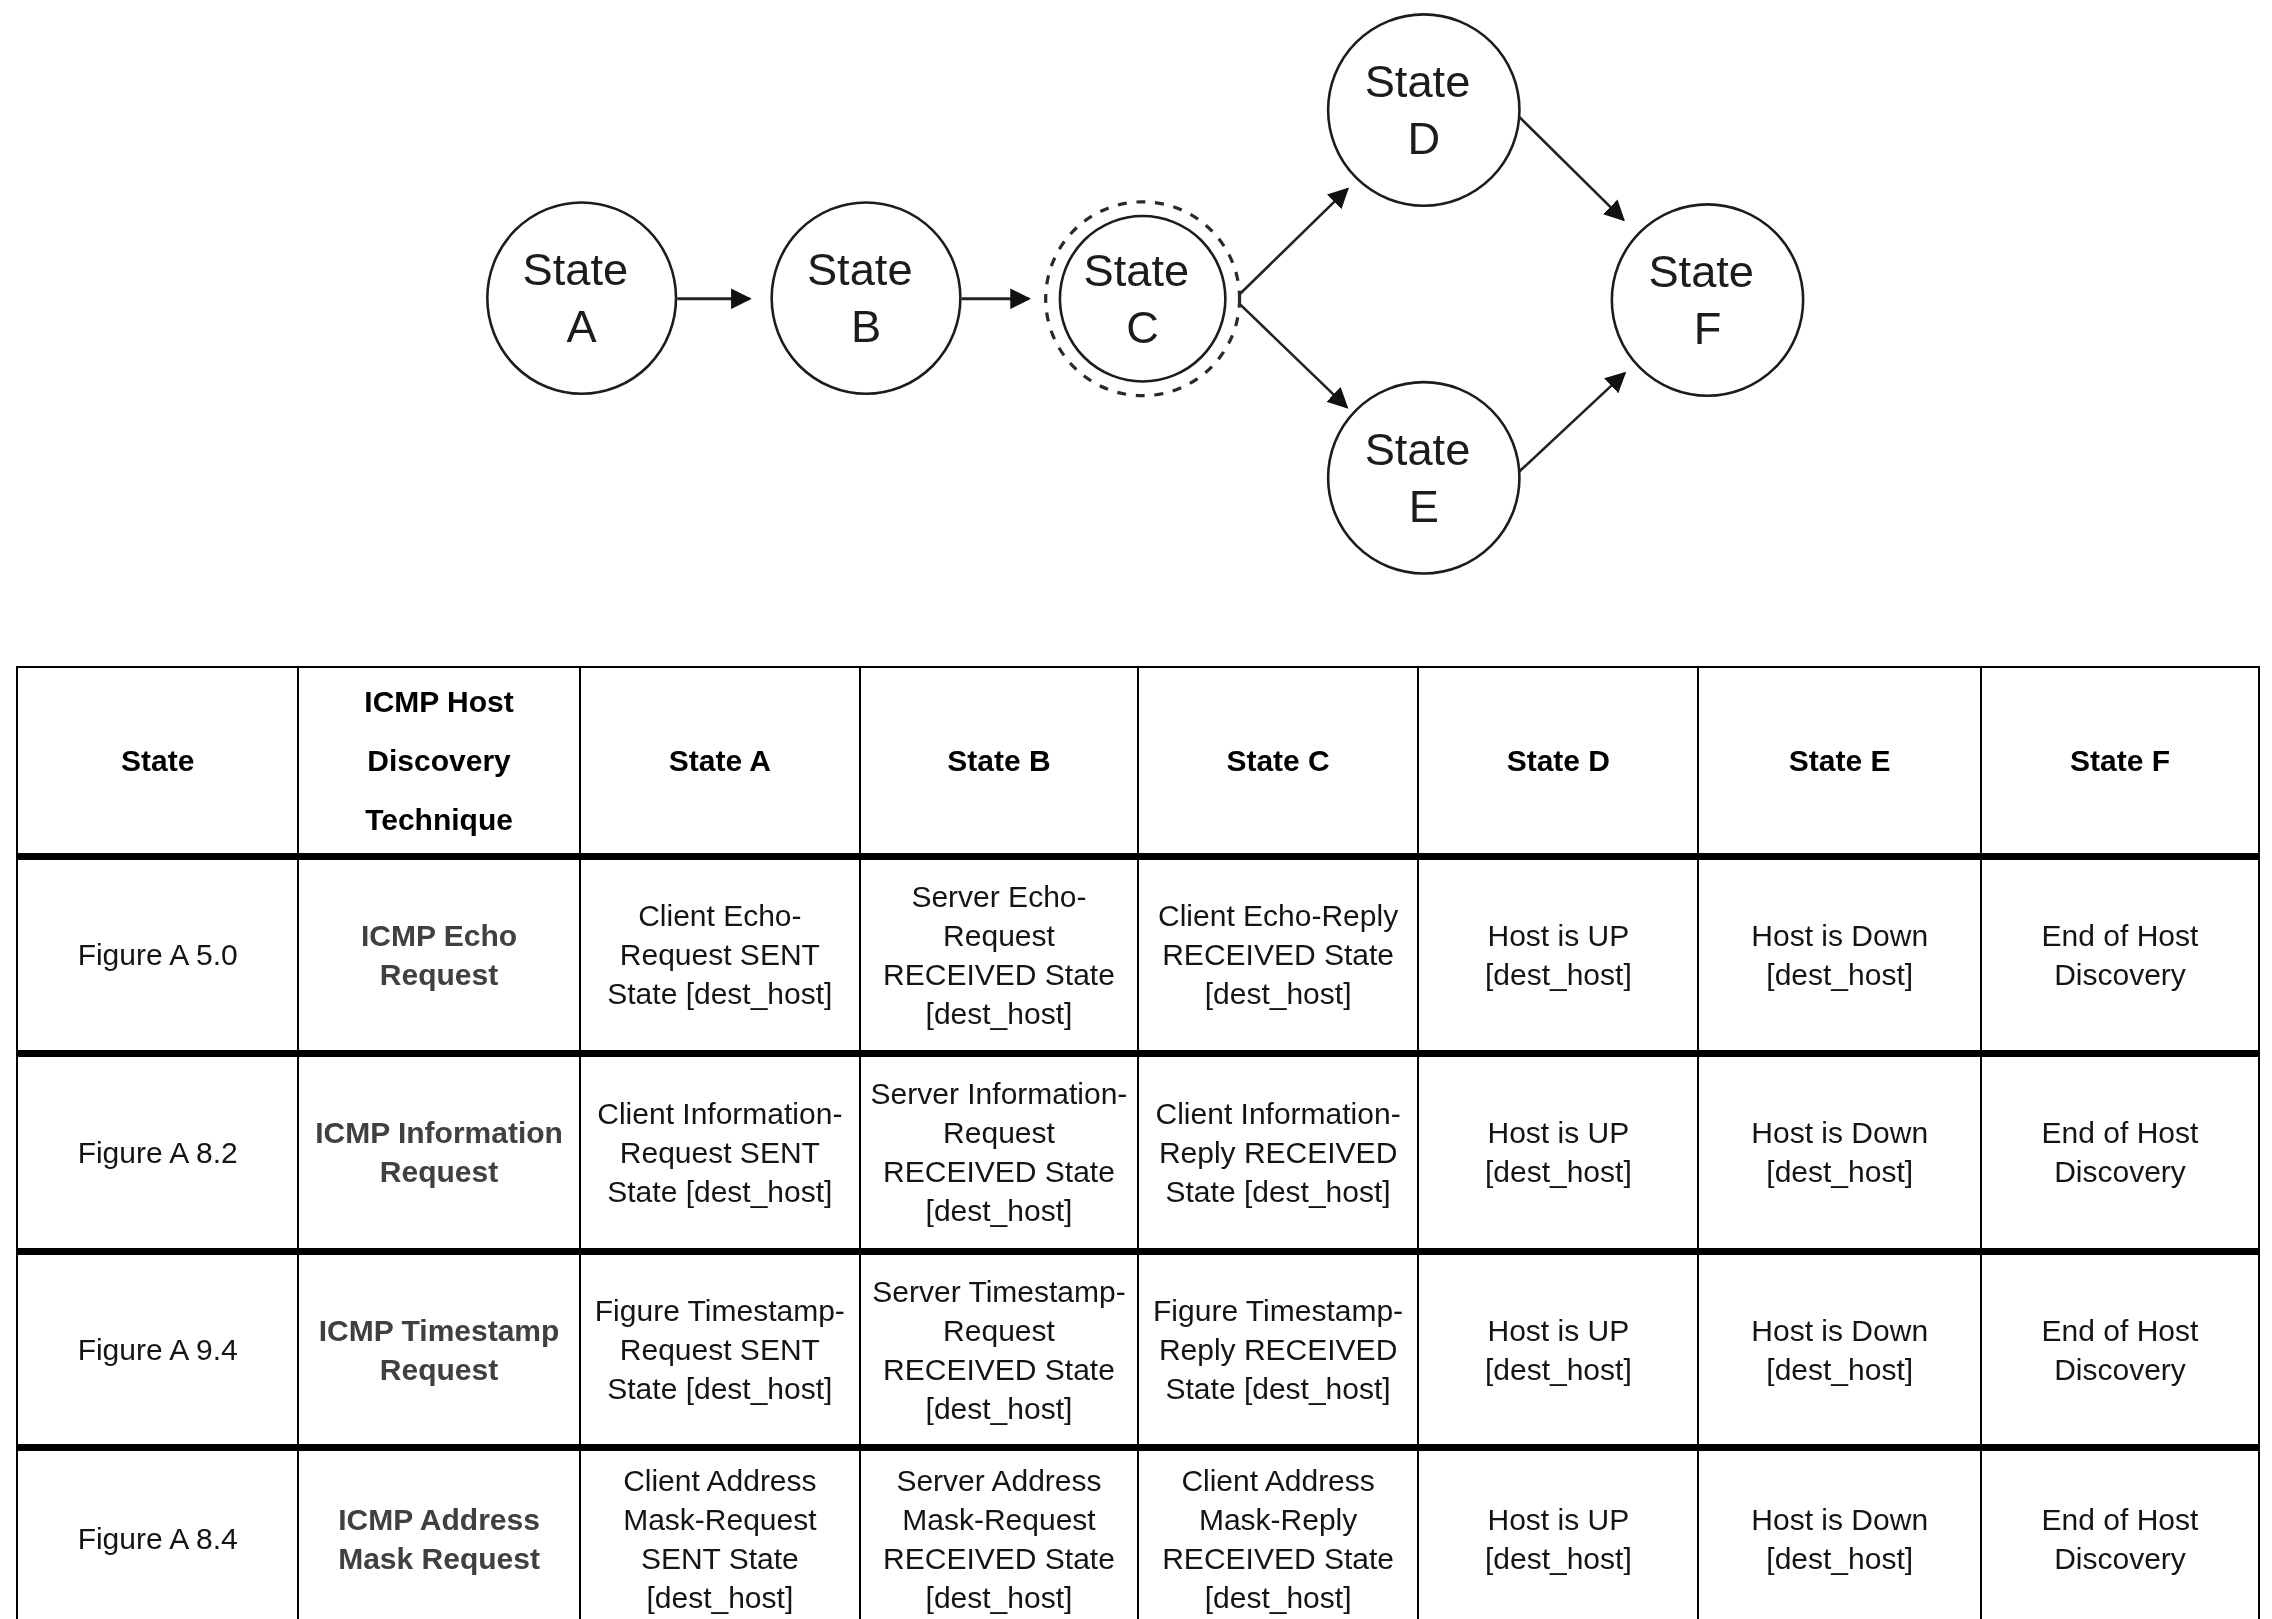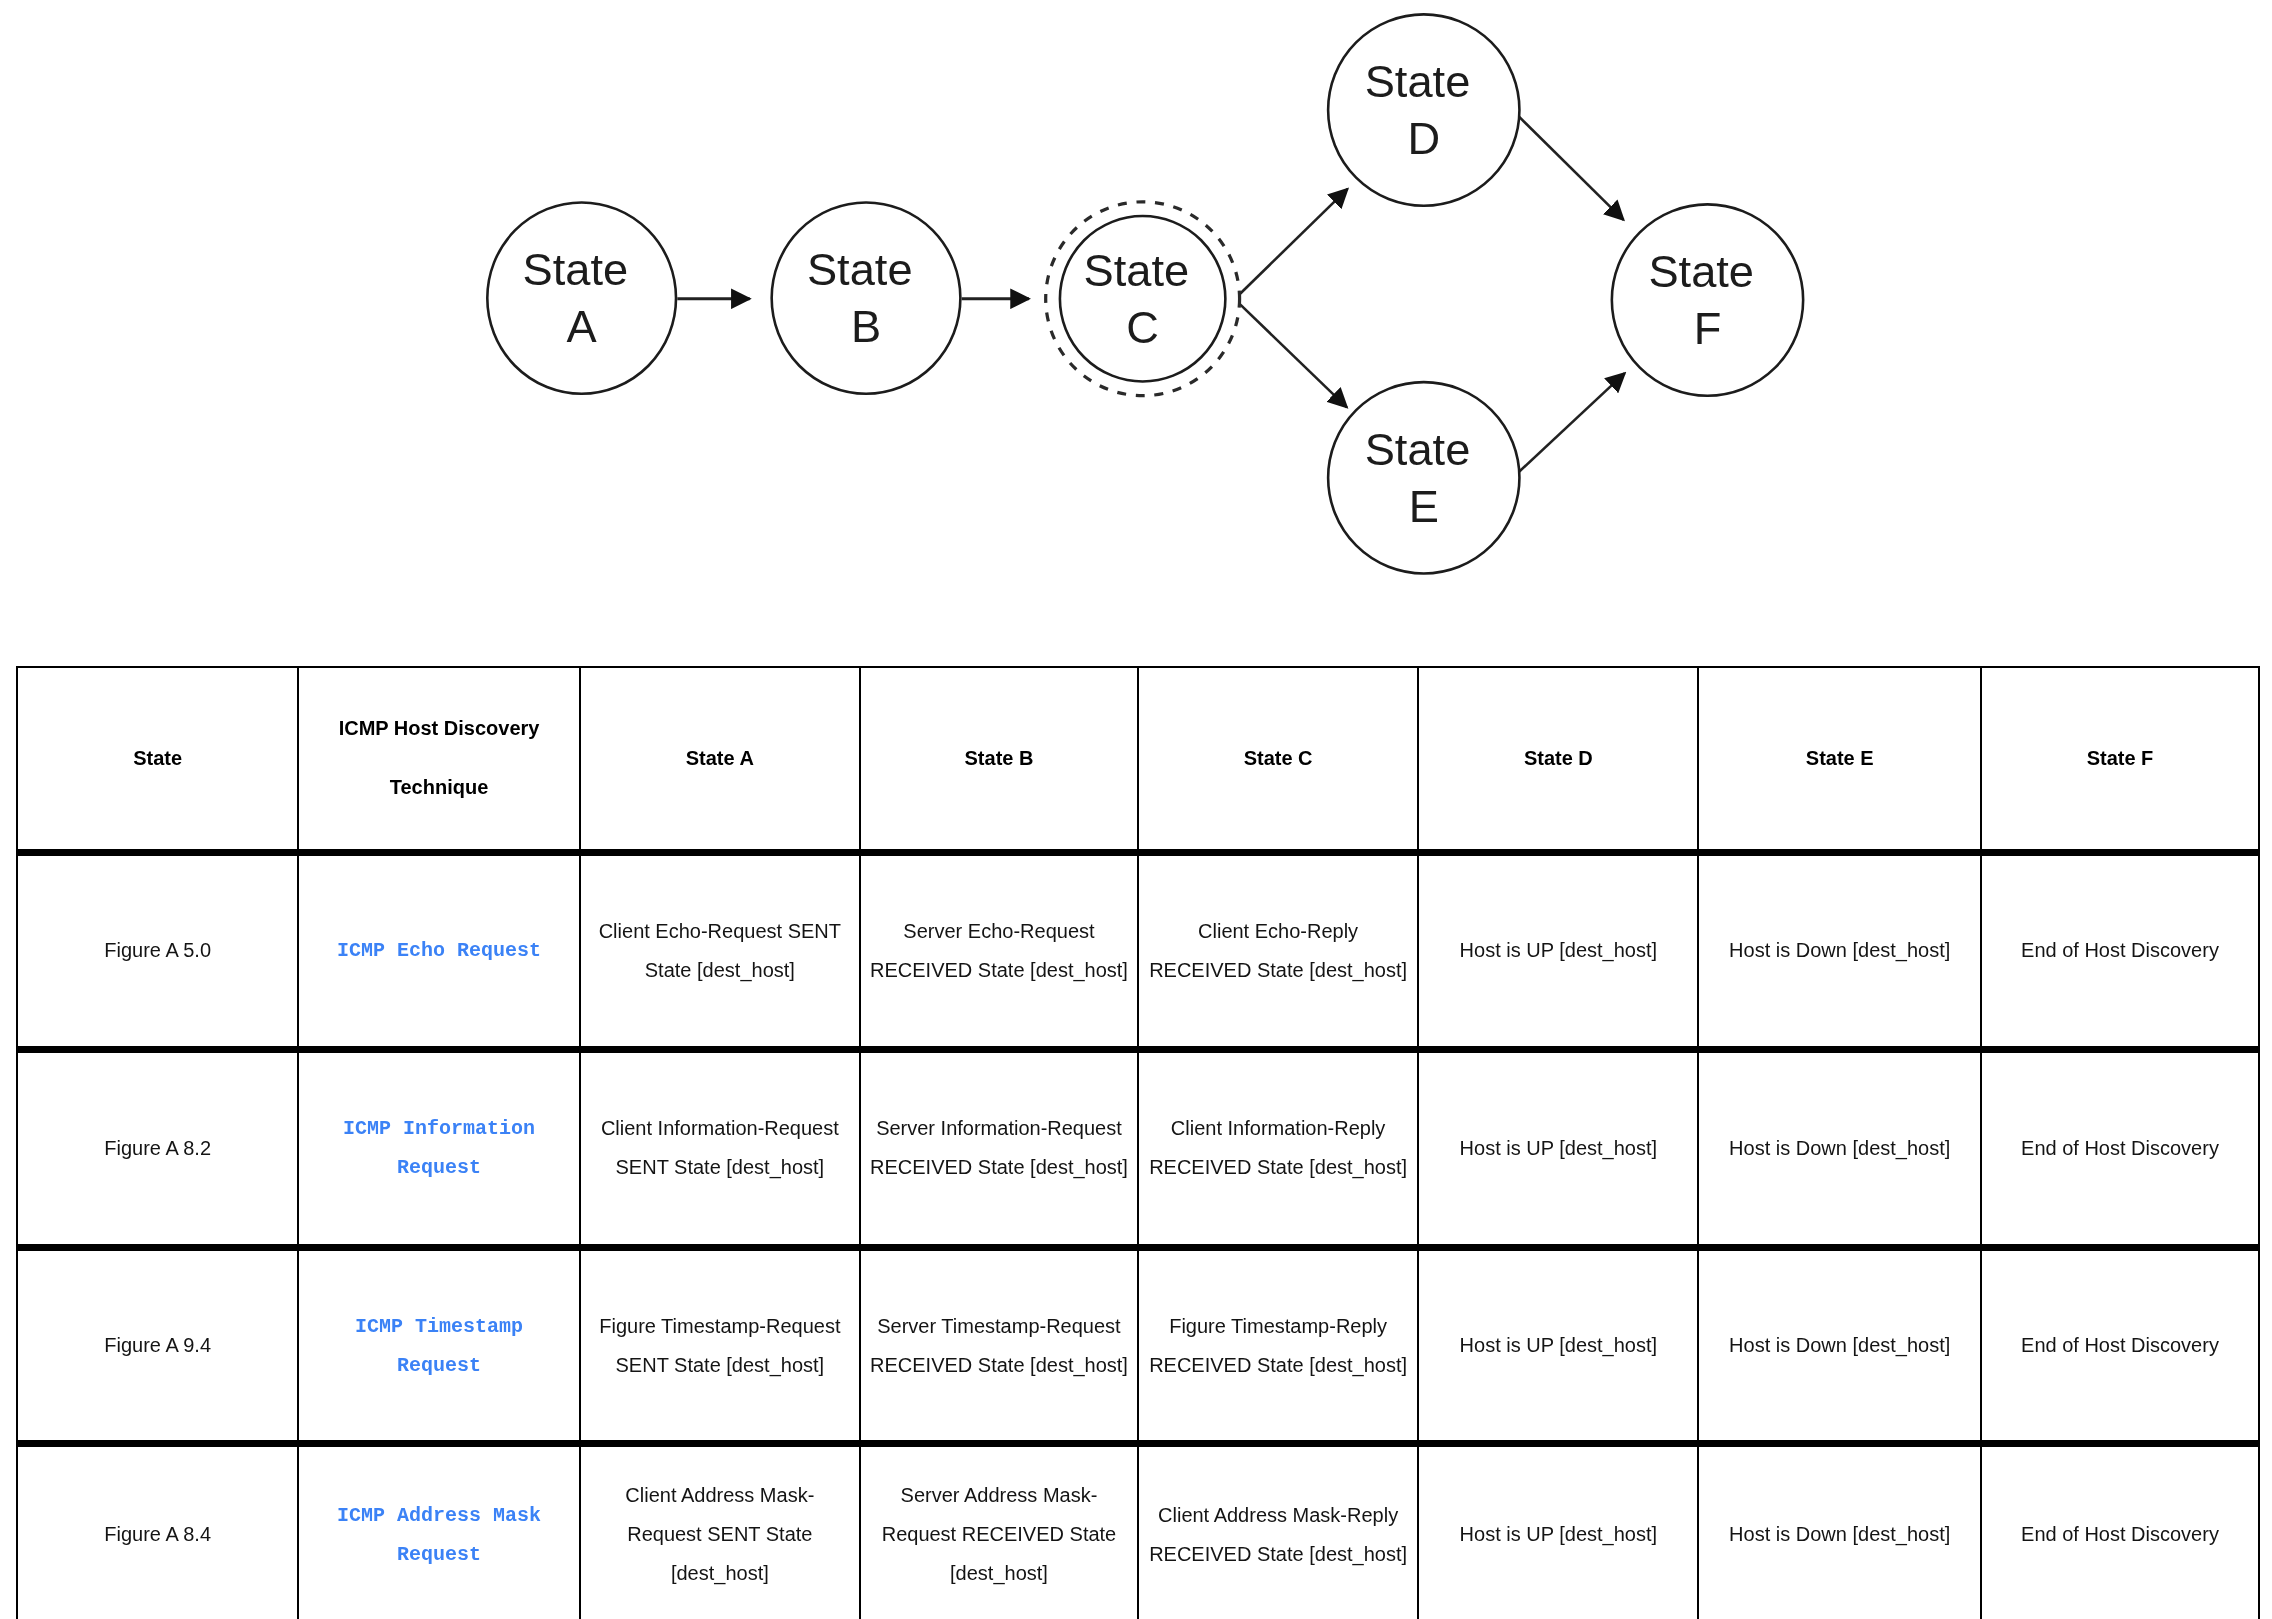--- a/index.html
+++ b/index.html
@@ -29,34 +29,33 @@
     border-collapse: collapse;
     table-layout: fixed;
     background: #ffffff;
   }
   #state-table th, #state-table td {
     border: 2.6px solid #000000;
     border-bottom: 7.1px solid #000000;
     text-align: center;
     vertical-align: middle;
     padding: 3.9px 7.8px;
-    font-size: 20px;
+    font-size: 30px;
     line-height: 39px;
     color: #141414;
     overflow: hidden;
   }
   #state-table thead th {
     font-weight: bold;
     line-height: 59px;
     color: #000000;
   }
   #state-table td.technique {
     font-weight: bold;
-    color: #3b82f6;
-    font-family: Liberation Mono, monospace;
+    color: #404040;
   }
   tr.hdr  th { height: 173px; }
   tr.r0 td { height: 182px; }
   tr.r1 td { height: 184px; }
   tr.r2 td { height: 181px; }
   tr.r3 td { height: 167px; }
 </style>
 </head>
 <body>
 

